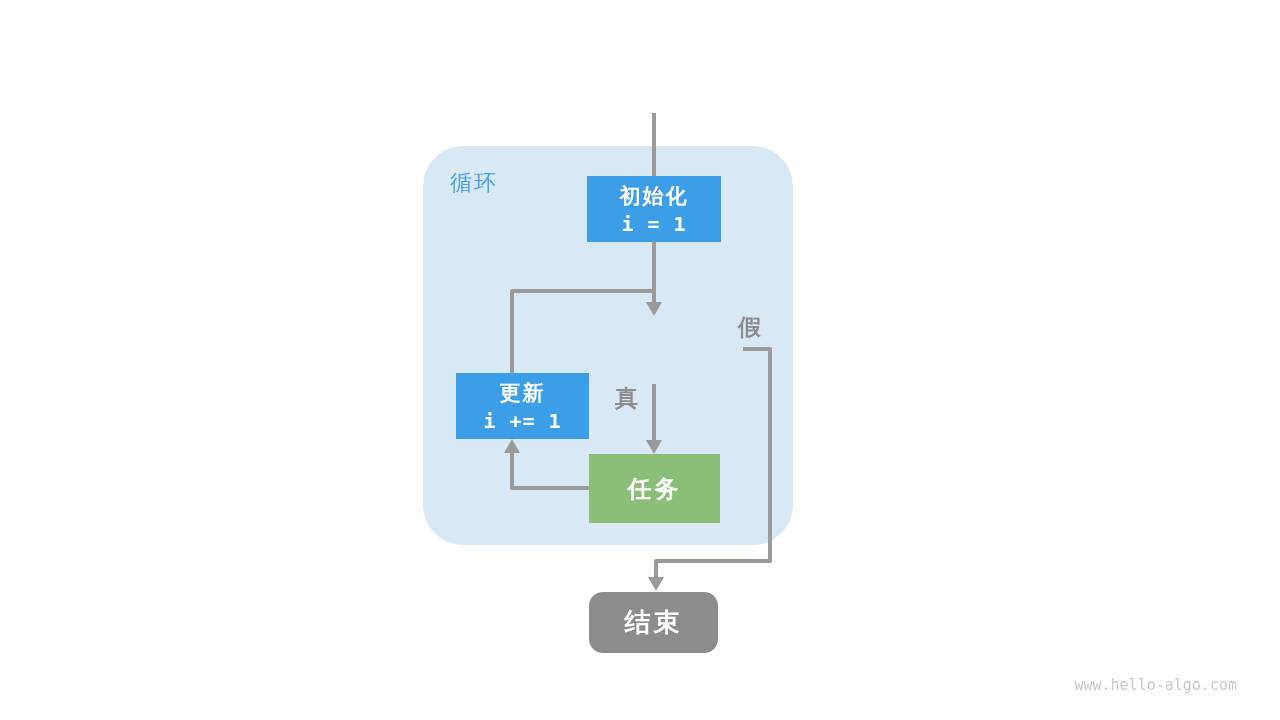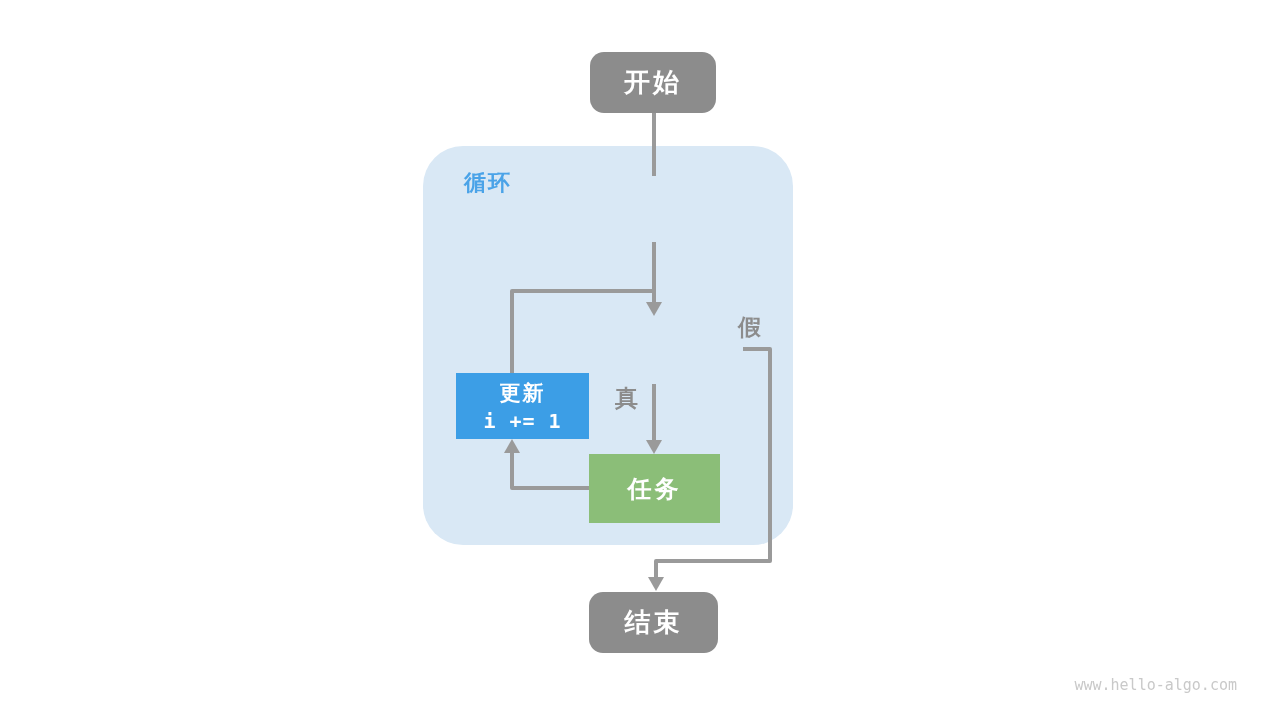--- a/index.html
+++ b/index.html
@@ -31,24 +31,24 @@
   .loop-container {
     position: absolute;
     left: 423px; top: 146px;
     width: 370px; height: 399px;
     background: var(--loop-bg);
     border-radius: 40px;
     z-index: 1;
   }
   .loop-label {
     position: absolute;
-    left: 41px; top: 22px;
+    left: 27px; top: 22px;
     color: var(--loop-label);
     font-size: 22px;
-    font-weight: 700;
+    font-weight: 400;
     letter-spacing: 2px;
   }
 
   
   svg.edges {
     position: absolute;
     left: 0; top: 0;
     width: 1280px; height: 720px;
     z-index: 2;
   }
@@ -169,24 +169,25 @@
     <path class="edge-line" d="M654,384 L654,441"></path>
     <polygon class="edge-arrow" points="654,454 646,440 662,440"></polygon>
 
     <path class="edge-line" d="M743,349 L770,349 L770,561 L656,561 L656,578"></path>
     <polygon class="edge-arrow" points="656,591 648,577 664,577"></polygon>
 
     <path class="edge-line" d="M589,488 L512,488 L512,452"></path>
     <polygon class="edge-arrow" points="512,439 504,453 520,453"></polygon>
   </svg>
 
-  <div class="node terminal" id="node-start">
-    <span>开始</span>
-  </div>
-
+
+  <div class="node process" id="node-init">
+    <span class="title-line">初始化</span>
+    <span class="code-line">i = 1</span>
+  </div>
 
 
   <div class="edge-label" id="label-true">真</div>
   <div class="edge-label" id="label-false">假</div>
 
   <div class="node process" id="node-update">
     <span class="title-line">更新</span>
     <span class="code-line">i += 1</span>
   </div>
 

